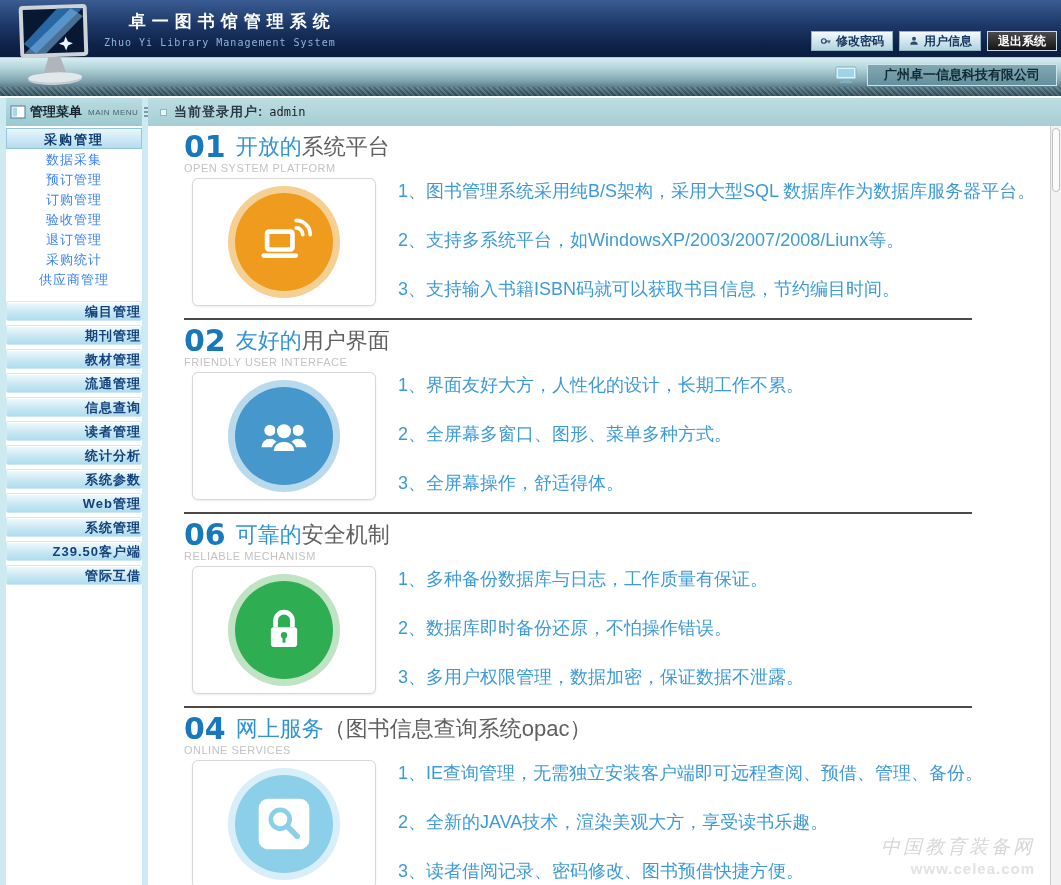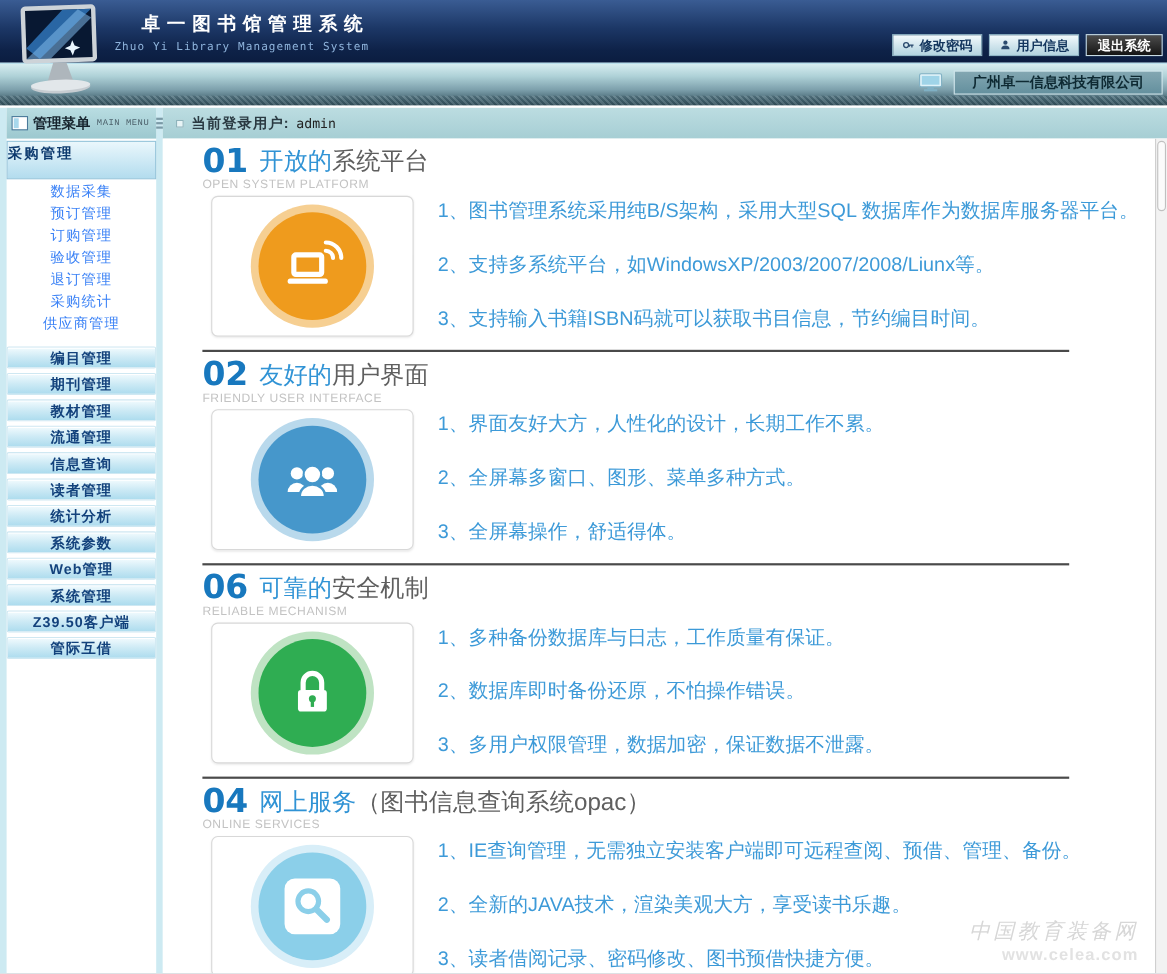--- a/index.html
+++ b/index.html
@@ -34,29 +34,29 @@
 
   
   .workspace { position:absolute; top:96px; left:0; width:1061px; height:789px; display:flex; border-top:2px solid #fff; }
 
   
   .sidebar { width:148px; height:100%; background:#fff;
     border-left:6px solid #cdeaf2; border-right:6px solid #cdeaf2; flex:none; }
   .side-head { height:28px; background:linear-gradient(180deg,#b9dde2,#9cc8cf); display:flex; align-items:center; padding:0 4px; gap:4px; }
   .side-head svg.squares { width:16px; height:14px; flex:none; }
   .side-head-title { font-size:13px; font-weight:bold; color:#17242e; white-space:nowrap; }
-  .side-head-sub { font-size:8px; color:#4c616b; letter-spacing:.5px; margin-left:2px; white-space:nowrap;font-family:Liberation Mono, monospace; }
+  .side-head-sub { font-size:8px; color:#4c616b; letter-spacing:.5px; margin-left:2px; white-space:nowrap; }
   .burger { margin-left:auto; display:flex; flex-direction:column; gap:2px; cursor:pointer; padding:2px; }
   .burger i { display:block; width:13px; height:2px; background:#7b9aa6; }
-  .side-selected { margin:2px 0 1px; height:35px; line-height:21px; text-align:left;
+  .side-selected { margin:2px 0 1px; height:21px; line-height:21px; text-align:center;
     background:linear-gradient(180deg,#eaf7fc,#b3dcee); border:1px solid #93c4da;
     font-size:13px; font-weight:bold; color:#0d3a6e; letter-spacing:2px; cursor:pointer; }
   .subitem { height:20px; line-height:20px; text-align:center; color:#3b82f6; font-size:13px; letter-spacing:1px; cursor:pointer; }
   .side-sections { margin-top:11px; }
-  .sidebtn { height:20px; line-height:19px; margin-bottom:4px; text-align:center;
+  .sidebtn { height:20px; line-height:19px; margin-bottom:4px; text-align:right;
     background:linear-gradient(180deg,#f2fbfe,#cdeaf5 50%,#addcee);
     border:1px solid #cfe8f2; border-radius:2px; box-shadow:inset 0 1px 0 #fff;
     font-size:13px; font-weight:bold; color:#13427c; letter-spacing:1px; cursor:pointer; }
 
   
   .main { flex:1; display:flex; flex-direction:column; min-width:0; }
   .statusbar { height:28px; background:linear-gradient(180deg,#bcdde1,#a6ced4); display:flex; align-items:center; padding-left:12px; flex:none; }
   .status-bullet { width:7px; height:7px; background:#e8f4f6; border:1px solid #8fb4bc; margin-right:7px; }
   .status-label { font-size:13px; font-weight:bold; color:#2a3a42; letter-spacing:1px; }
   .status-user { font-family:"DejaVu Sans Mono",monospace; font-size:12px; color:#222; margin-left:6px; }

